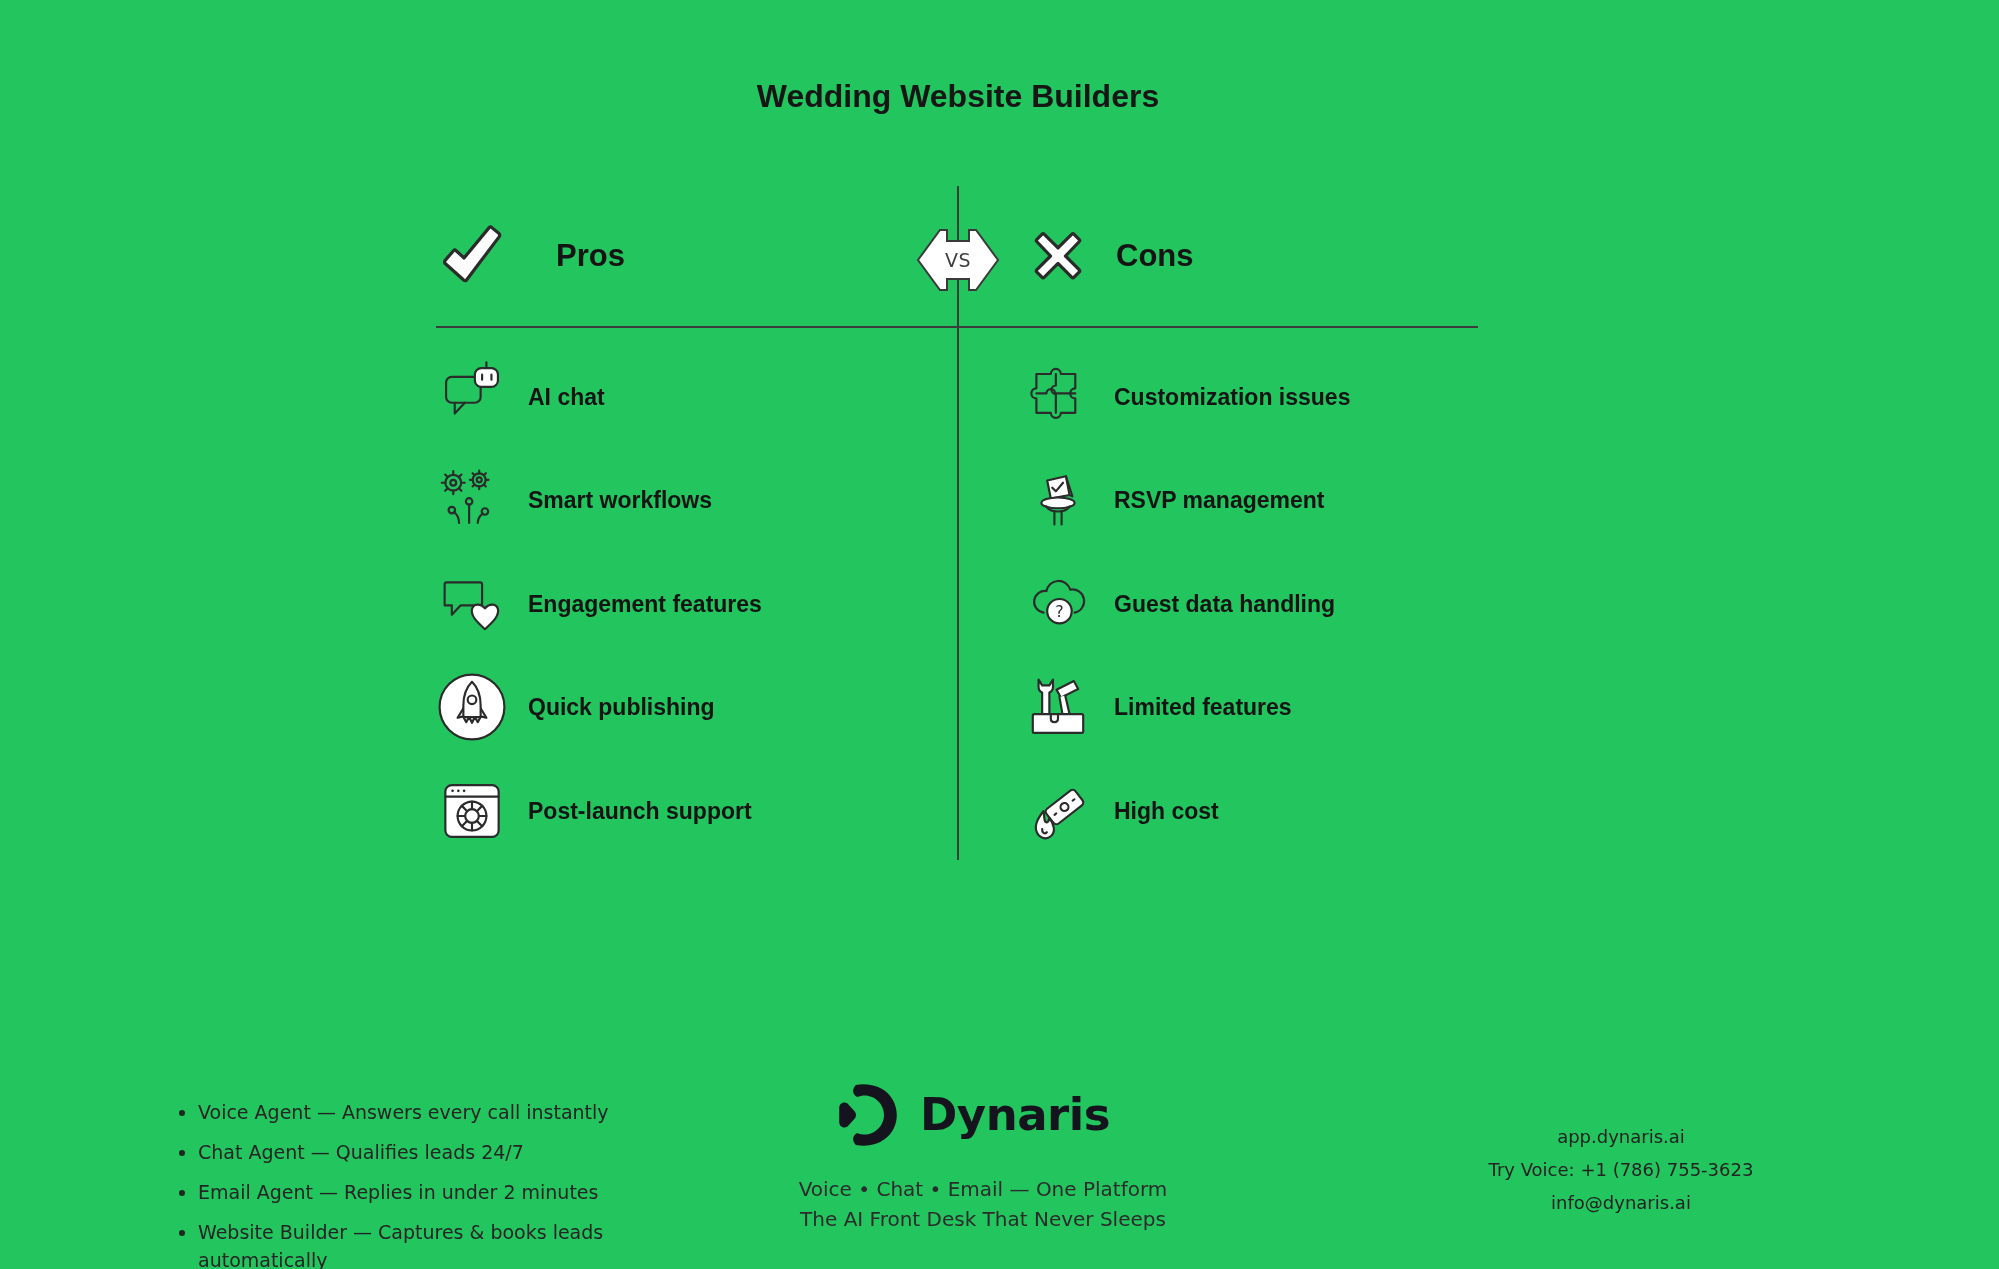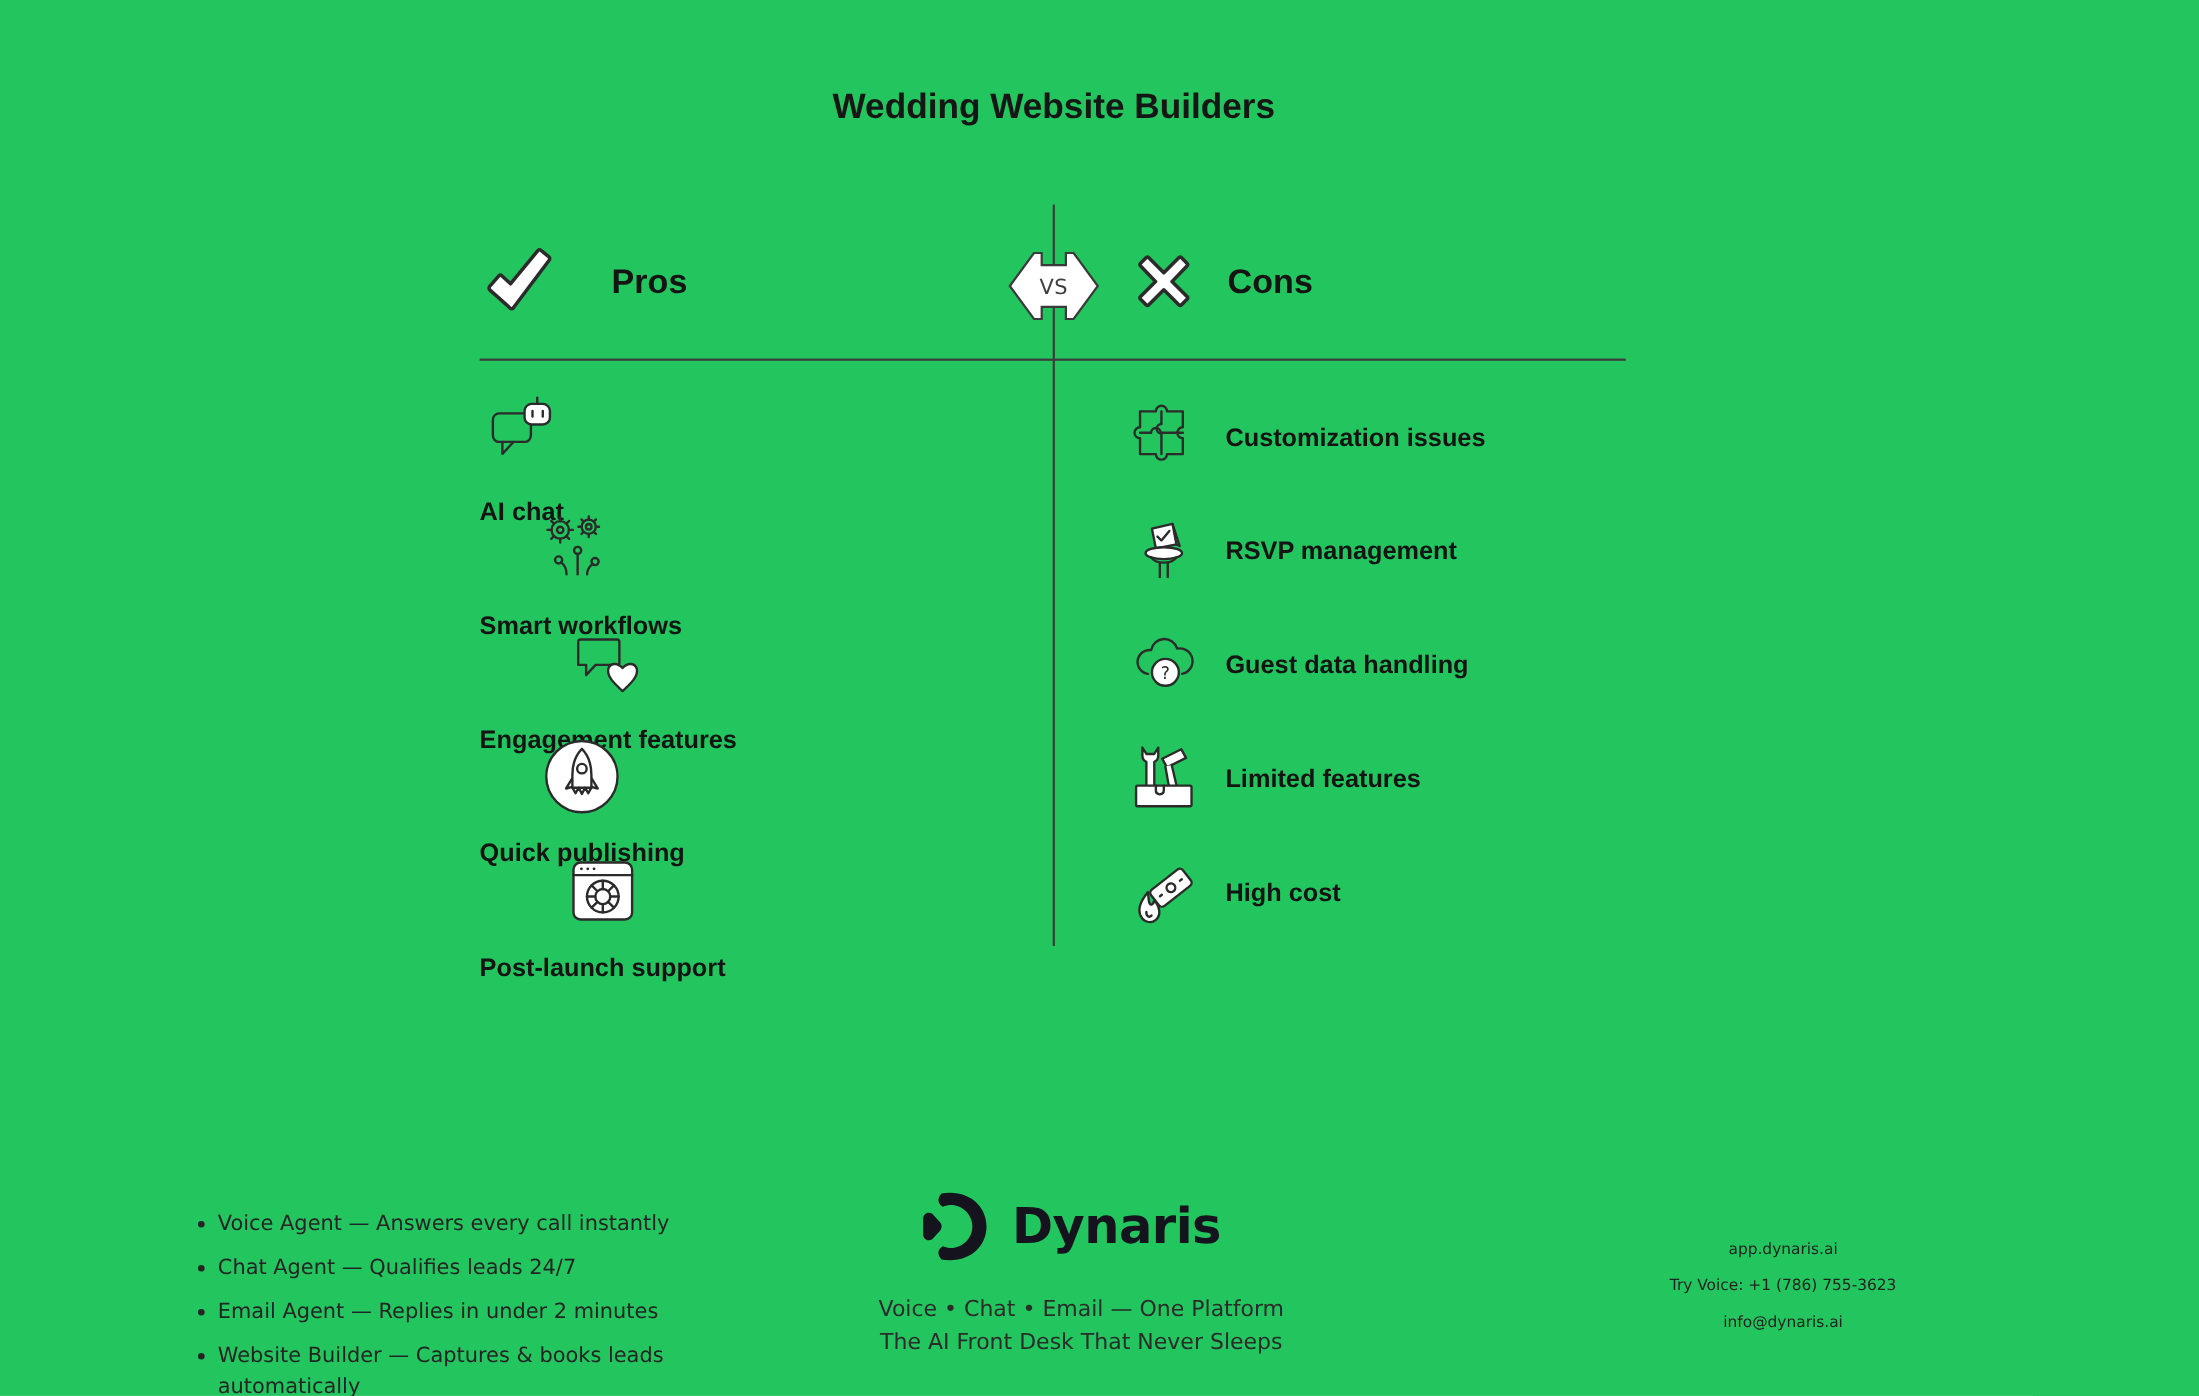--- a/index.html
+++ b/index.html
@@ -19,42 +19,42 @@
   .colhead { position:absolute; top:218px; height:76px; display:flex; align-items:center; gap:22px; }
   .colhead .hd-ic { width:72px; display:flex; justify-content:center; align-items:center; }
   .colhead .hd-label { font-size:31px; font-weight:700; color:#141414; }
   .head-pros { left:436px;gap:48px; }
   .head-cons { left:1022px; }
   .vs-badge { position:absolute; left:915px; top:221px; width:86px; height:78px;text-decoration:underline; }
   
   .row { position:absolute; display:flex; align-items:center; gap:20px; height:74px; }
   .row .ic { width:72px; display:flex; justify-content:center; align-items:center; }
   .row-label { font-size:23px; font-weight:700; color:#141414; white-space:nowrap; }
-  .col-pros .row { left:436px;flex-direction:column; }
+  .col-pros .row { left:436px; }
   .col-cons .row { left:1022px; }
   
   svg.line-ic * { vector-effect:non-scaling-stroke; }
   
   .footer-features {
     position:absolute; left:162px; top:1086px; width:452px; margin:0; padding-left:24px;
     font-family:"DejaVu Sans", sans-serif; font-size:19px; line-height:28px; color:#242424;
   }
   .footer-features li { margin:12px; }
   .brand-logo { position:absolute; left:836px; top:1083px; }
   .brand-name {
     position:absolute; left:920px; top:1088px; font-family:"DejaVu Sans", sans-serif;
     font-size:45px; font-weight:700; letter-spacing:-0.5px; color:#15131d;
   }
   .brand-taglines {
     position:absolute; left:983px; top:1174px; transform:translateX(-50%); text-align:center;
     font-family:"DejaVu Sans", sans-serif; font-size:20px; line-height:30px; color:#2b2b2b; white-space:nowrap;
   }
   .contact {
     position:absolute; left:1621px; top:1120px; transform:translateX(-50%); text-align:center;
-    font-family:"DejaVu Sans", sans-serif; font-size:14px; line-height:33px; color:#222; white-space:nowrap;
+    font-family:"DejaVu Sans", sans-serif; font-size:18px; line-height:33px; color:#222; white-space:nowrap;
   }
 </style>
 </head>
 <body>
 
 <div class="canvas">
 
   <div class="title">Wedding Website Builders</div>
 
   <div class="vline"></div>

